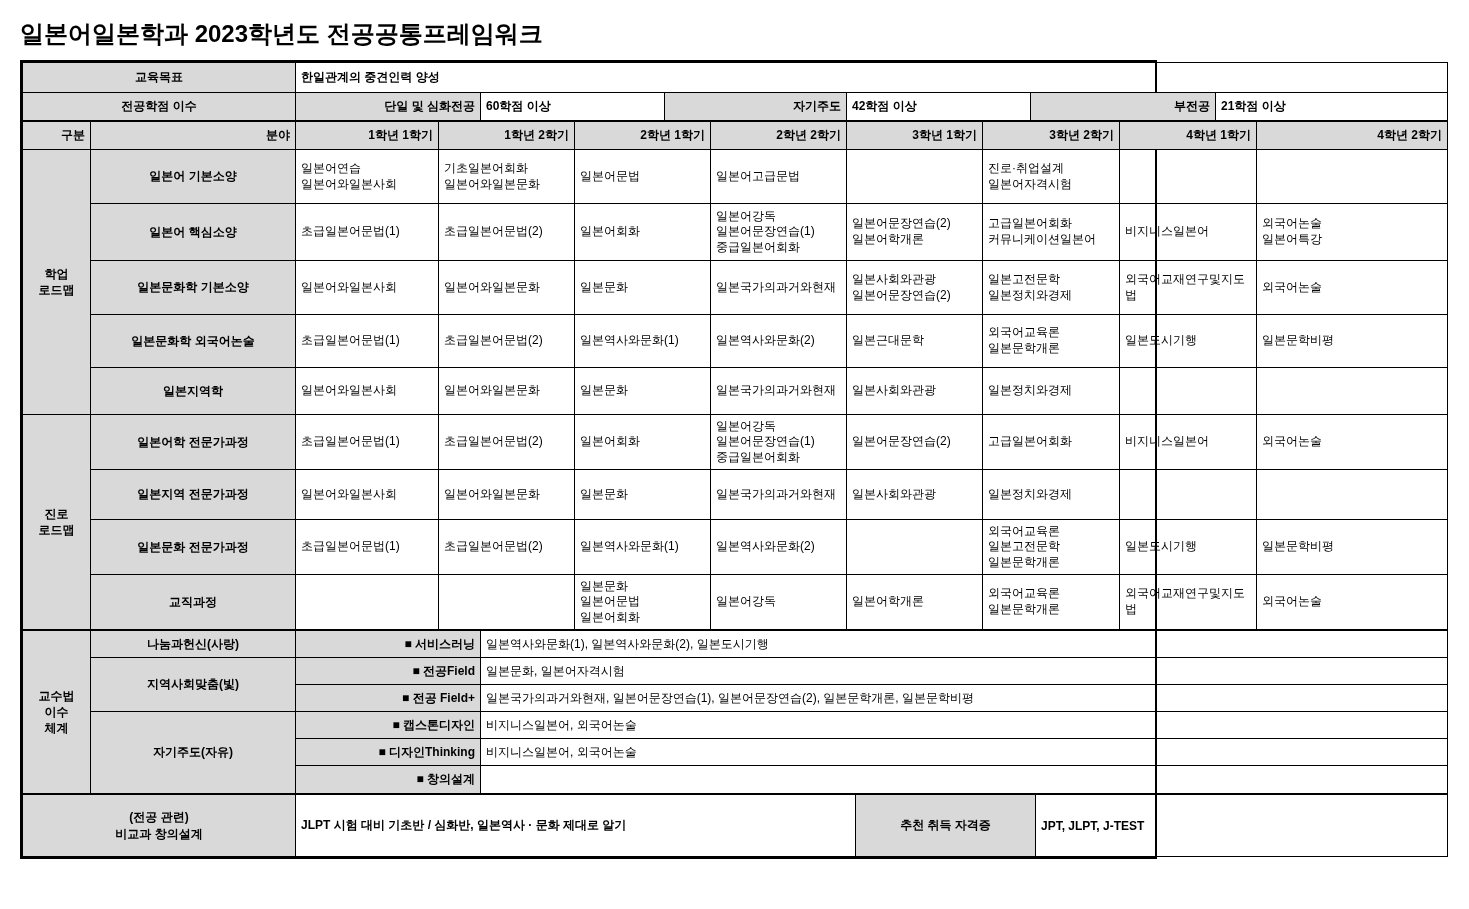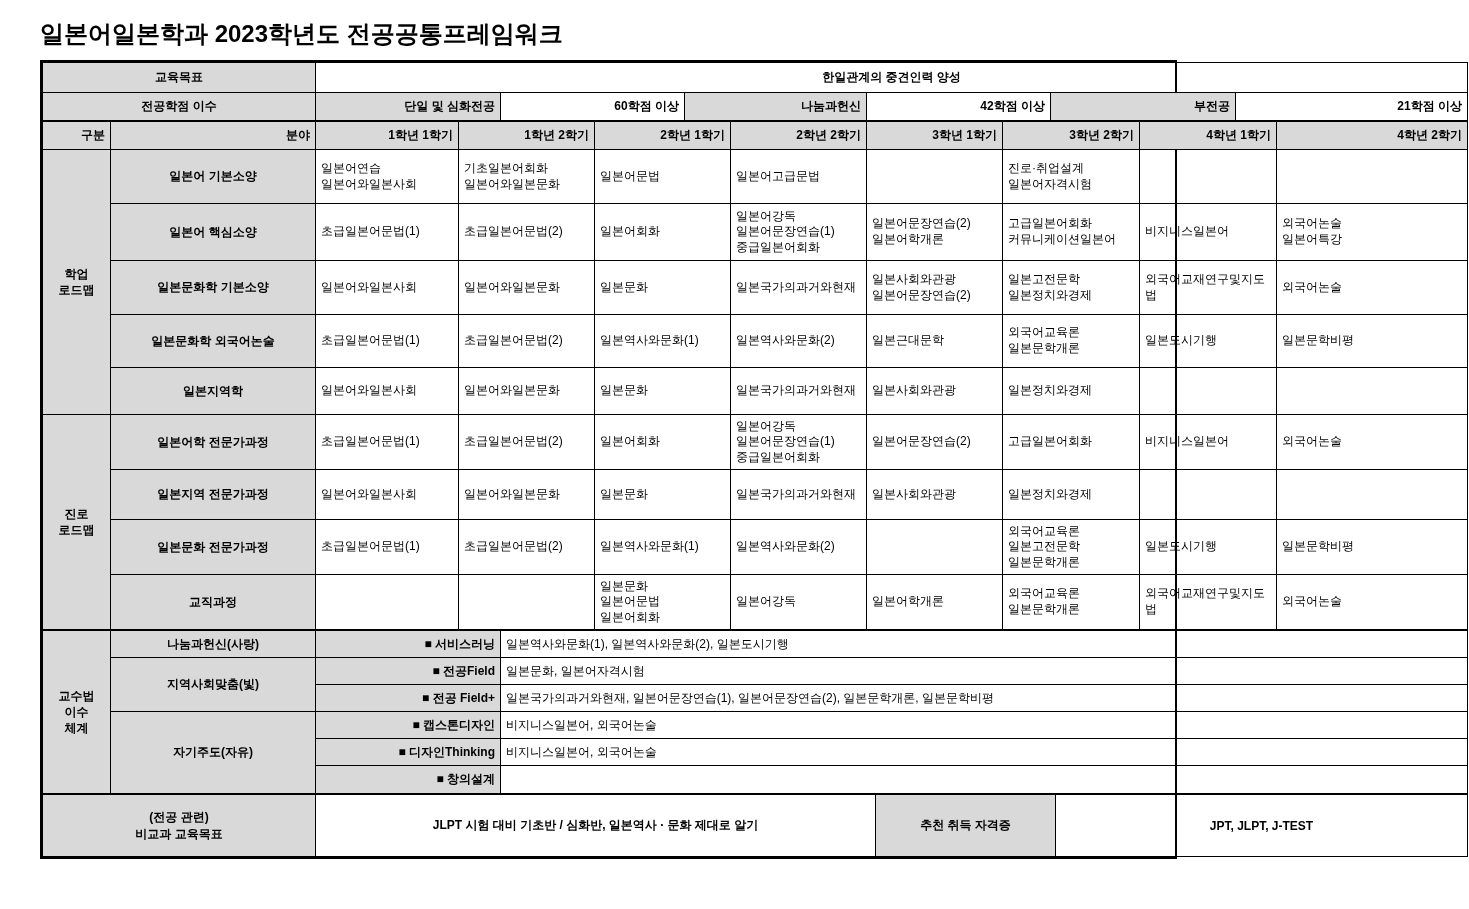--- a/index.html
+++ b/index.html
@@ -8,21 +8,21 @@
     --page-bg:#ffffff;
   }
   *{box-sizing:border-box;}
   html,body{margin:0;padding:0;}
   body{
     width:1469px;height:909px;
     background:var(--page-bg);
     font-family:"Liberation Sans","DejaVu Sans",sans-serif;
     color:#000;
   }
-  .page{padding:14px 0 0 40px;}
+  .page{padding:14px 0 0 20px;}
   h1.title{
     margin:4px 0 10px 0;
     font-size:24px;
     font-weight:bold;
     letter-spacing:0px;
   }
   .frame{width:1137px;border:2px solid var(--border);}
   table.t{
     border-collapse:collapse;
     table-layout:fixed;
@@ -34,22 +34,22 @@
     font-size:12px;
     vertical-align:middle;
     overflow:hidden;
   }
   .pre{white-space:pre-line;}
   .lab{background:var(--header-bg);font-weight:bold;text-align:center;font-size:13px;}
   .hd{background:var(--header-bg);font-weight:bold;text-align:right;font-size:13px;}
   .cat{background:var(--header-bg);font-weight:bold;text-align:center;font-size:12.5px;}
   .vlabel{background:var(--header-bg);font-weight:bold;text-align:center;font-size:13px;line-height:1.35;font-family:Liberation Serif, serif;}
   .course{text-align:left;font-weight:normal;word-break:break-all;line-height:1.3;}
-  .val{font-weight:bold;text-align:center;font-size:13px;margin-left:24px;}
-  .valc{font-weight:bold;text-align:right;font-size:13px;}
+  .val{font-weight:bold;text-align:left;font-size:13px;margin-left:24px;}
+  .valc{font-weight:bold;text-align:left;font-size:13px;}
   .method{background:var(--header-bg);font-weight:bold;text-align:right;font-size:12.5px;margin-top:44px;}
   .mcontent{text-align:left;font-weight:normal;font-size:12.5px;}
   .bt2 td,.bt2 th{border-top:2px solid var(--border);}
 </style>
 </head>
 <body>
 
 <div class="page">
   <h1 class="title">일본어일본학과 2023학년도 전공공통프레임워크</h1>
 
@@ -67,21 +67,21 @@
         </colgroup>
       <tbody>
           <tr style="height:30px">
         <th class="lab">교육목표</th>
         <td class="val" colspan="6">한일관계의 중견인력 양성</td>
       </tr>
       <tr style="height:28px">
         <th class="lab">전공학점 이수</th>
         <td class="hd">단일 및 심화전공</td>
         <td class="valc">60학점 이상</td>
-        <td class="hd">나눔과헌신</td>
+        <td class="hd">자기주도</td>
         <td class="valc">42학점 이상</td>
         <td class="hd">부전공</td>
         <td class="valc">21학점 이상</td>
       </tr>
     </tbody>
       </table>
 
     <table class="t">
       <colgroup>
           <col style="width:68px">
@@ -278,21 +278,21 @@
     <table class="t">
       <colgroup>
           <col style="width:273px">
           <col style="width:560px">
           <col style="width:180px">
           <col style="width:412px">
         </colgroup>
       <tbody>
           <tr style="height:62px" class="bt2">
         <th class="lab pre">(전공 관련)
-비교과 교육목표</th>
+비교과 창의설계</th>
         <td class="val">JLPT 시험 대비 기초반 / 심화반, 일본역사 · 문화 제대로 알기</td>
         <th class="lab">추천 취득 자격증</th>
         <td class="val">JPT, JLPT, J-TEST</td>
       </tr>
     </tbody>
       </table>
 
   </div>
 </div>
 

